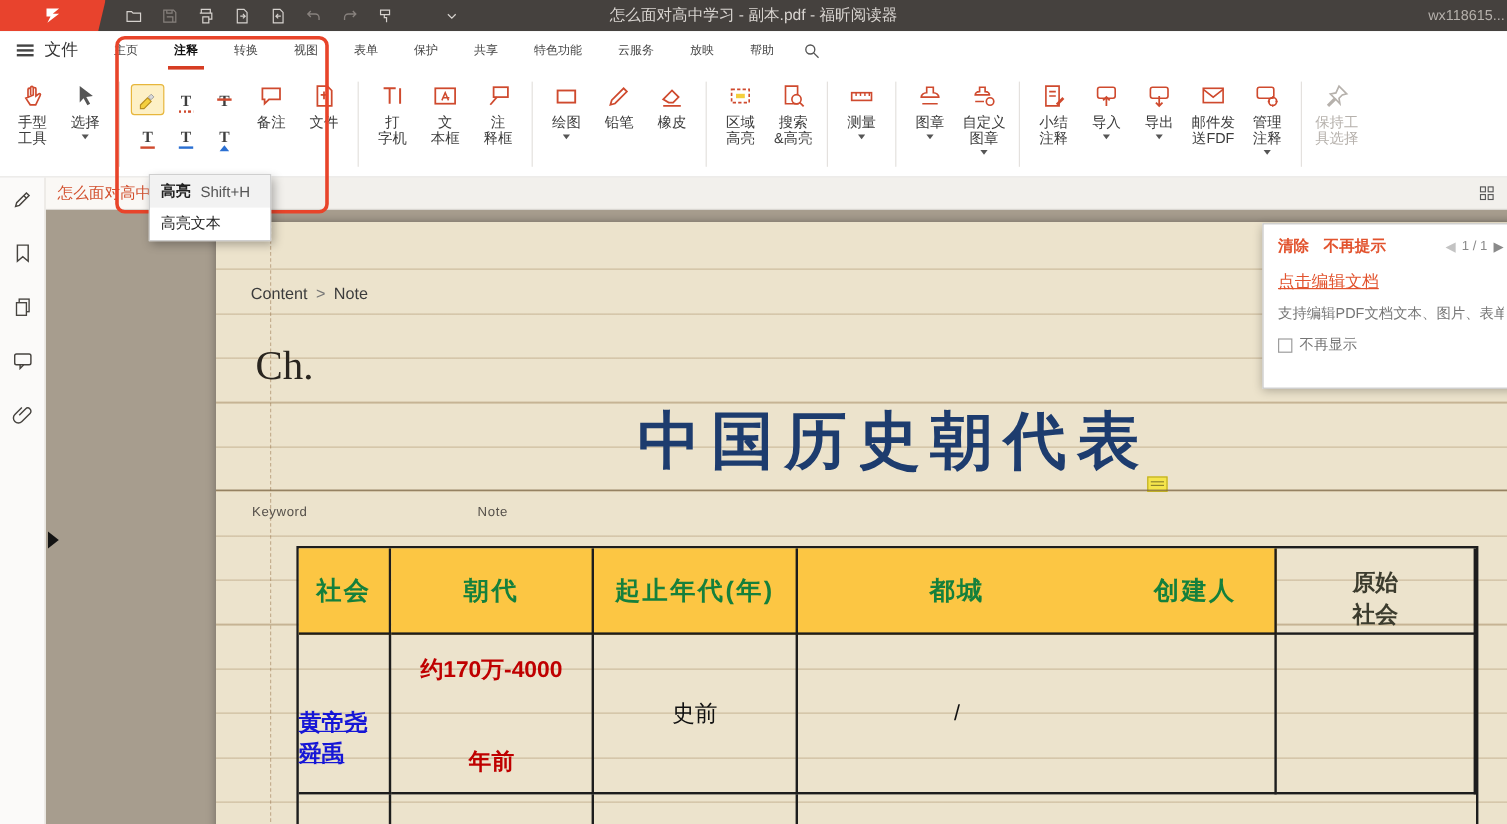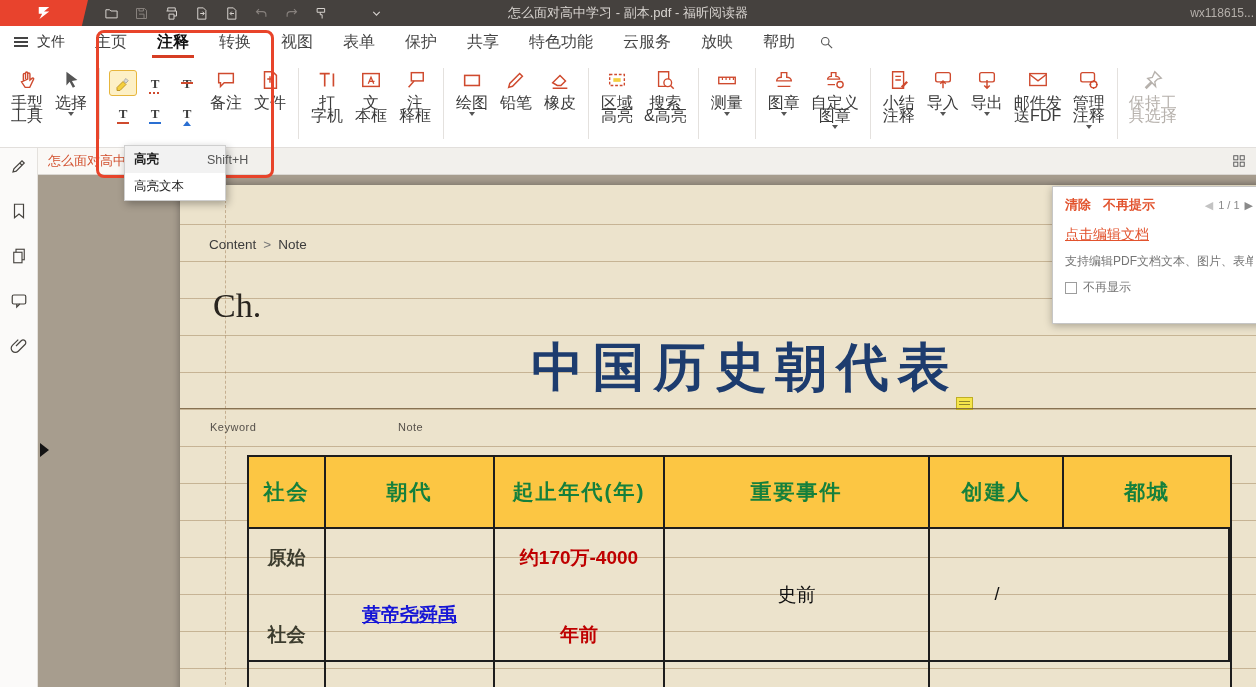--- a/index.html
+++ b/index.html
@@ -14,30 +14,30 @@
   .dis { color:#87817d !important; }
   .title-center { position:absolute; left:50%; transform:translateX(-50%); color:#d9d5d1; font-size:13px; white-space:nowrap; }
   .account { margin-left:auto; color:#b5b0ab; font-size:12px; white-space:nowrap; padding-right:2px; }
 
   
   .menubar { height:32px; background:#fff; display:flex; align-items:center; position:relative; }
   .hamb { margin-left:14px; width:14px; height:10px; border-top:2px solid #444; border-bottom:2px solid #444; position:relative; }
   .hamb::after { content:""; position:absolute; left:0; right:0; top:2px; height:2px; background:#444; }
   .file-label { margin-left:9px; font-size:14px; color:#333; }
   .mtabs { display:flex; margin-left:30px; gap:30px; height:100%; align-items:center; }
-  .mtab { font-size:16px; color:#454545; height:100%; display:flex; align-items:center; position:relative; cursor:default; white-space:nowrap; }
+  .mtab { font-size:10px; color:#454545; height:100%; display:flex; align-items:center; position:relative; cursor:default; white-space:nowrap; }
   .mtab.active { color:#111; font-weight:bold; }
   .mtab.active::after { content:""; position:absolute; left:-5px; right:-5px; bottom:0; height:3px; background:#d63d23; }
   .msearch { margin-left:24px; color:#555; width:15px; height:15px; }
 
   
   .ribbon { height:90px; background:#fff; border-bottom:1px solid #e2dfdc; display:flex; align-items:flex-start; padding:2px 0 0 8px; gap:6px; overflow:hidden; }
   .tool { display:flex; flex-direction:column; align-items:center; min-width:38px; padding:2px; }
   .tool .ic { width:22px; height:22px; margin-top:7px; color:#cf4a2e; display:block; }
-  .tlabel { margin-top:5px; font-size:16px; line-height:13px; color:#3c3c3c; text-align:center; white-space:pre-line; }
+  .tlabel { margin-top:5px; font-size:12px; line-height:13px; color:#3c3c3c; text-align:center; white-space:pre-line; }
   .arr { margin-top:3px; width:0; height:0; border:3.5px solid transparent; border-top:4px solid #555; }
   .vsep { width:1px; background:#e4e1de; align-self:stretch; margin:8px 3px; }
   .tool.gray .ic, .tool.gray .tlabel { color:#b6b1ac; }
 
   .hl-grid { display:grid; grid-template-columns:repeat(3,28px); grid-auto-rows:26px; gap:4px; margin-top:10px; align-self:flex-start; }
   .hl-btn { display:flex; align-items:center; justify-content:center; border:1px solid transparent; border-radius:3px; position:relative; }
   .hl-btn.selected { background:#fdf0c6; border-color:#e7b63c; }
   .tl { font:bold 13px "Liberation Serif","DejaVu Serif",serif; color:#3f3f3f; position:relative; line-height:1; }
   .tl i { position:absolute; left:-2px; right:-2px; display:block; }
   .tl .un { bottom:-4px; height:2px; background:#cf4a2e; }
@@ -93,21 +93,21 @@
   .n-edit { margin-top:12px; font-size:14px; color:#e2532e; text-decoration:underline; cursor:pointer; display:inline-block; }
   .n-desc { margin-top:9px; font-size:12px; color:#757575; white-space:nowrap; overflow:hidden; }
   .n-check { margin-top:9px; display:flex; align-items:center; gap:6px; font-size:12px; color:#757575; }
   .cb { width:12px; height:12px; border:1px solid #9d9d9d; background:#fff; display:inline-block; }
 
   
   .redbox { position:absolute; left:96px; top:30px; width:178px; height:148px; border:3px solid #e8442a; border-radius:8px; z-index:40; pointer-events:none; }
   .dropdown { position:absolute; left:124px; top:145px; width:102px; background:#fff; border:1px solid #cfcfcf; box-shadow:2px 3px 8px rgba(0,0,0,.3); z-index:50; font-size:12.5px; }
   .dd-row { display:flex; align-items:center; gap:8px; padding:5px 9px; color:#222; white-space:nowrap; }
   .dd-row.active { background:#f2f2f2; font-weight:bold; }
-  .dd-sc { color:#555; font-weight:normal;margin-left:40px; }
+  .dd-sc { color:#555; font-weight:normal; }
 </style>
 </head>
 <body>
 
 <svg width="0" height="0" style="position:absolute">
   <defs>
     <symbol id="i-folder" viewBox="0 0 24 24">
         <path d="M3 6h6l2 2h10v11H3z" fill="none" stroke="currentColor" stroke-width="1.6"></path>
       </symbol>
     <symbol id="i-save" viewBox="0 0 24 24">
@@ -537,23 +537,22 @@
       <span class="sticky"></span>
       <div class="title-rule"></div>
       <span class="klabel" style="left:30px">Keyword</span>
       <span class="klabel" style="left:218px">Note</span>
 
       <div class="htable">
 
         <div class="cell hd">社会</div>
         <div class="cell hd">朝代</div>
         <div class="cell hd">起止年代(年)</div>
-        <div class="cell hd">重要事件</div>
+        <div class="cell hd last">都城</div>
         <div class="cell hd">创建人</div>
-        <div class="cell hd last">都城</div>
 
         <div class="cell col2">
           <span class="c-soc">原始</span>
           <span class="c-soc">社会</span>
         </div>
         <div class="cell c-dyn">
           <span class="blue">黄帝尧舜禹</span>
         </div>
         <div class="cell col2">
           <span class="c-years">约170万-4000</span>

